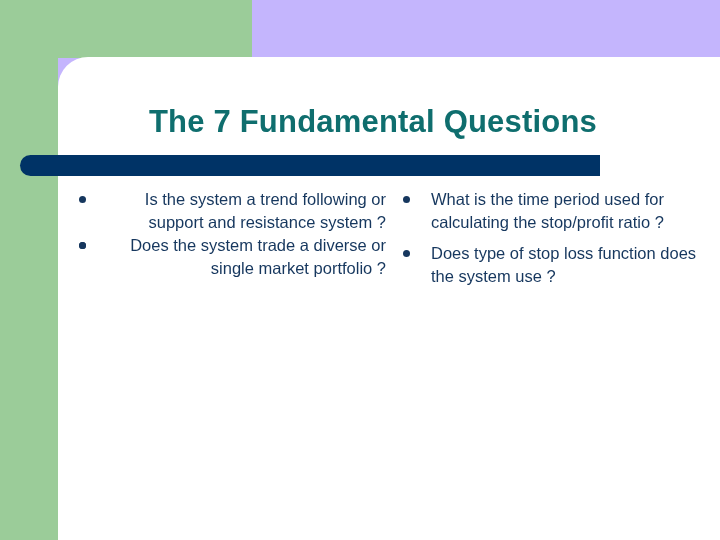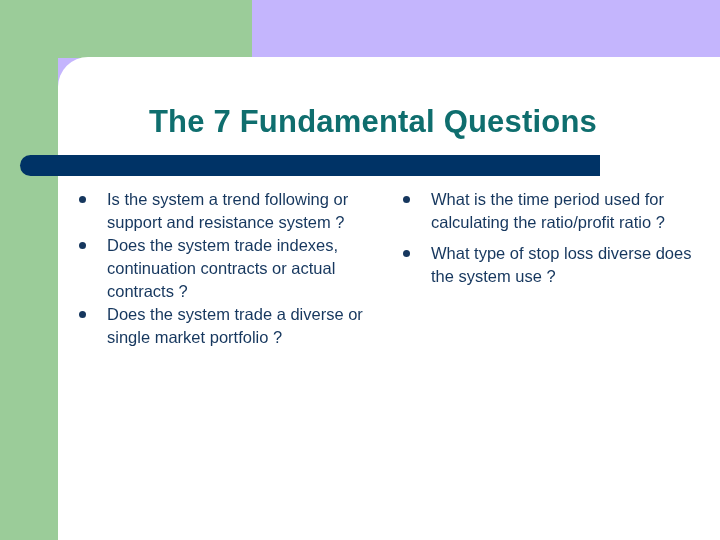--- a/index.html
+++ b/index.html
@@ -87,21 +87,21 @@
   .column-left  { left: 76px;  width: 310px; }
   .column-right { left: 400px; width: 300px; }
 
   .bullet-item {
     position: relative;
     padding-left: 31px;
     color: var(--navy-text, #16375E);
     font-size: 16.5px;
     line-height: 23px;
   }
-  .column-left  .bullet-item { margin-bottom: 0px; }
+  .column-left  .bullet-item { margin-bottom: 0px; text-align: right; }
   .column-right .bullet-item { margin-bottom: 8px; }
 
   .bullet-marker {
     position: absolute;
     left: 3px;
     top: 8px;
     width: 7px;
     height: 7px;
     border-radius: 50%;
     background: var(--navy-text, #16375E);
@@ -125,33 +125,32 @@
 
   <div class="body-columns">
 
     <div class="column column-left">
       <div class="bullet-item">
         <span class="bullet-marker"></span>
         <span class="bullet-text">Is the system a trend following or support and resistance system ?</span>
       </div>
       <div class="bullet-item">
         <span class="bullet-marker"></span>
-        <span class="bullet-text">Does the system trade indexes, continuation contracts or actual contracts ?</span>
       </div>
       <div class="bullet-item">
         <span class="bullet-marker"></span>
         <span class="bullet-text">Does the system trade a diverse or single market portfolio ?</span>
       </div>
     </div>
 
     <div class="column column-right">
       <div class="bullet-item">
         <span class="bullet-marker"></span>
-        <span class="bullet-text">What is the time period used for calculating the ratio/profit ratio ?</span>
+        <span class="bullet-text">What is the time period used for calculating the stop/profit ratio ?</span>
       </div>
       <div class="bullet-item">
         <span class="bullet-marker"></span>
-        <span class="bullet-text">What type of stop loss diverse does the system use ?</span>
+        <span class="bullet-text">Does type of stop loss function does the system use ?</span>
       </div>
     </div>
 
   </div>
 </div>
 
 </body></html>

